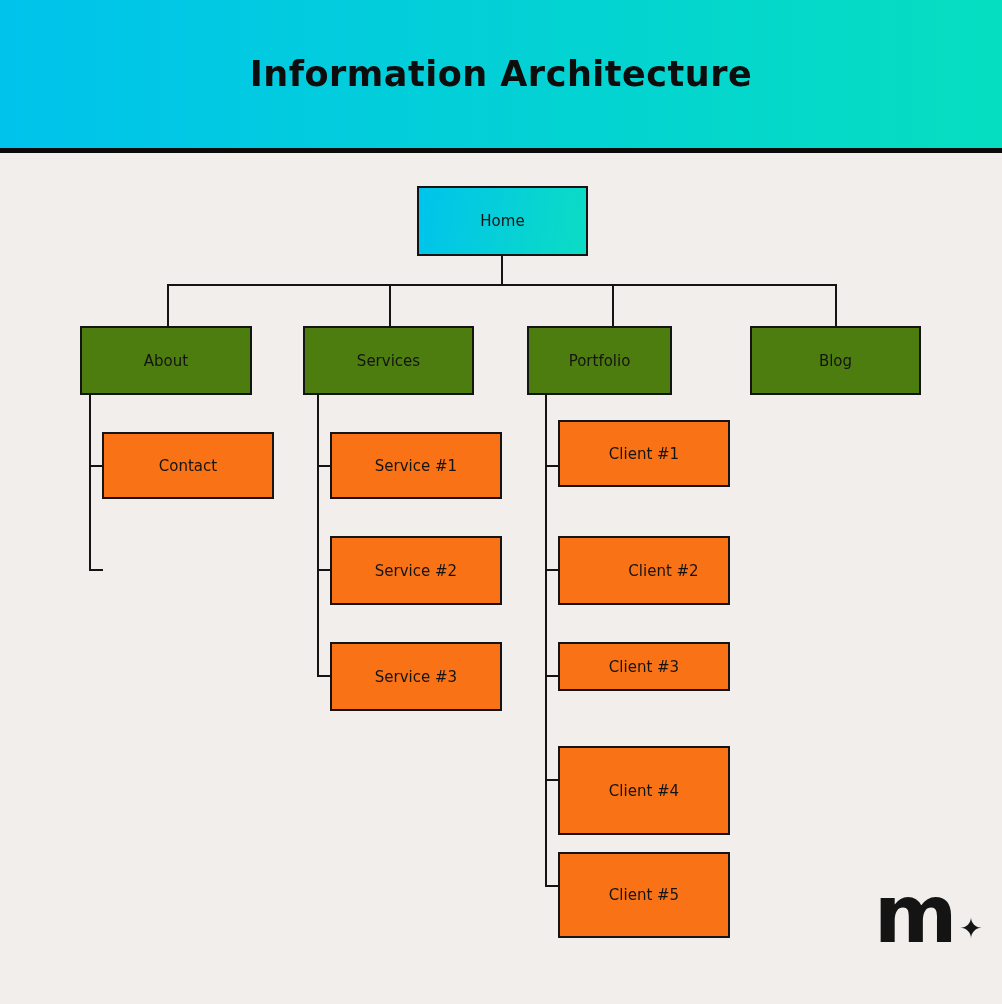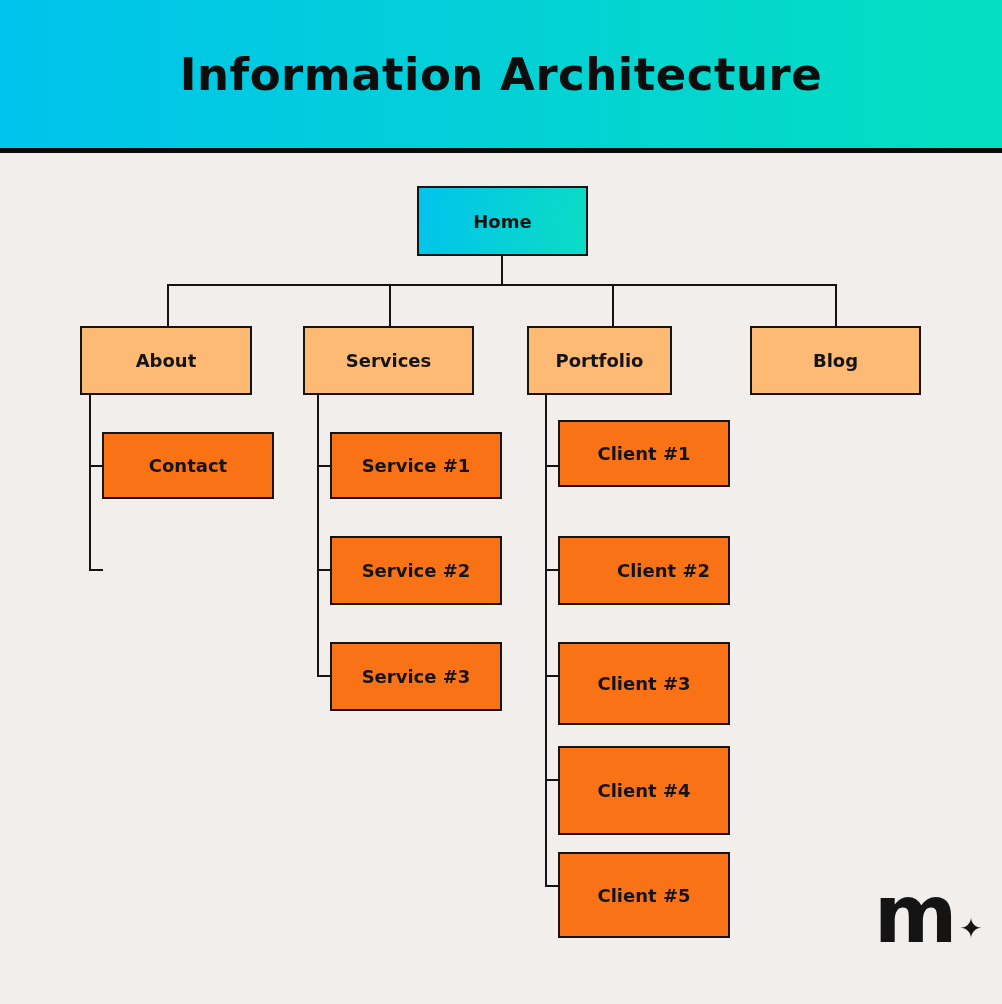--- a/index.html
+++ b/index.html
@@ -15,55 +15,55 @@
     background:#f2eeec;
   }
   .header {
     position:absolute; left:0; top:0;
     width:1002px; height:153px;
     background:linear-gradient(90deg,#00c3ec 0%,#06dec0 100%);
     border-bottom:5px solid #0a0a0a;
     display:flex; align-items:center; justify-content:center;
   }
   .title {
-    font-size:45px;
+    font-size:35px;
     font-weight:800;
     color:#0d0d0d;
     letter-spacing:0.5px;
   }
   .connectors {
     position:absolute; left:0; top:0;
     width:1002px; height:1004px;
     pointer-events:none;
   }
   .node {
     position:absolute;
     display:flex; align-items:center; justify-content:center;
     border:2px solid #141414;
-    font-size:18px; font-weight:700;
+    font-size:15px; font-weight:400;
     color:#141414;
     text-align:center;
   }
   .root { background:linear-gradient(100deg,#00c3ec 0%,#0cdcc4 100%); }
-  .l2   { background:#fdba74; }
+  .l2   { background:#4d7c0f; }
   .l3   { background:#f97316; }
 
   .n-home      { left:417px; top:186px; width:171px; height:70px; }
   .n-about     { left:80px;  top:326px; width:172px; height:69px; }
   .n-services  { left:303px; top:326px; width:171px; height:69px; }
   .n-portfolio { left:527px; top:326px; width:145px; height:69px; }
   .n-blog      { left:750px; top:326px; width:171px; height:69px; }
   .n-contact   { left:102px; top:432px; width:172px; height:67px; }
   .n-privacy   { left:102px; top:536px; width:172px; height:69px; }
   .n-service1  { left:330px; top:432px; width:172px; height:67px; }
   .n-service2  { left:330px; top:536px; width:172px; height:69px; }
   .n-service3  { left:330px; top:642px; width:172px; height:69px; }
   .n-client1   { left:558px; top:420px; width:172px; height:67px; }
   .n-client2   { left:558px; top:536px; width:172px; height:69px;padding-left:39px; }
-  .n-client3   { left:558px; top:642px; width:172px; height:83px; }
+  .n-client3   { left:558px; top:642px; width:172px; height:49px; }
   .n-client4   { left:558px; top:746px; width:172px; height:89px; }
   .n-client5   { left:558px; top:852px; width:172px; height:86px; }
 
   .logo {
     position:absolute; left:874px; top:865px;
     height:100px; display:flex; align-items:flex-start;
     color:#141414;
   }
   .logo-m  { font-size:80px; line-height:100px; font-weight:800; }
   .logo-star { font-size:28px; line-height:1; margin-top:50px; margin-left:2px; }

